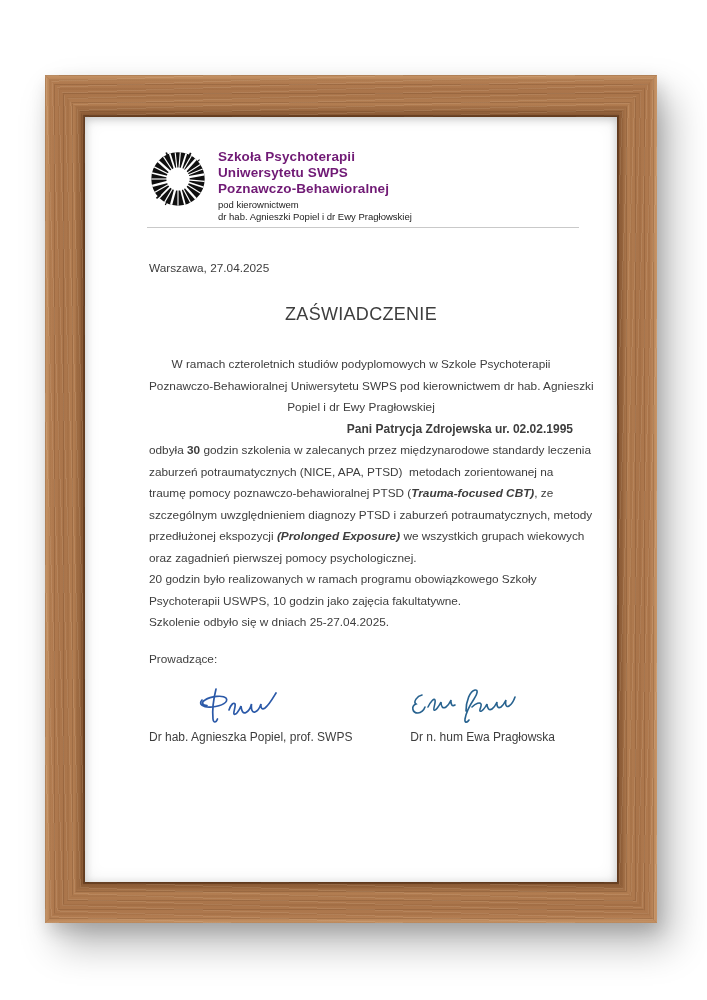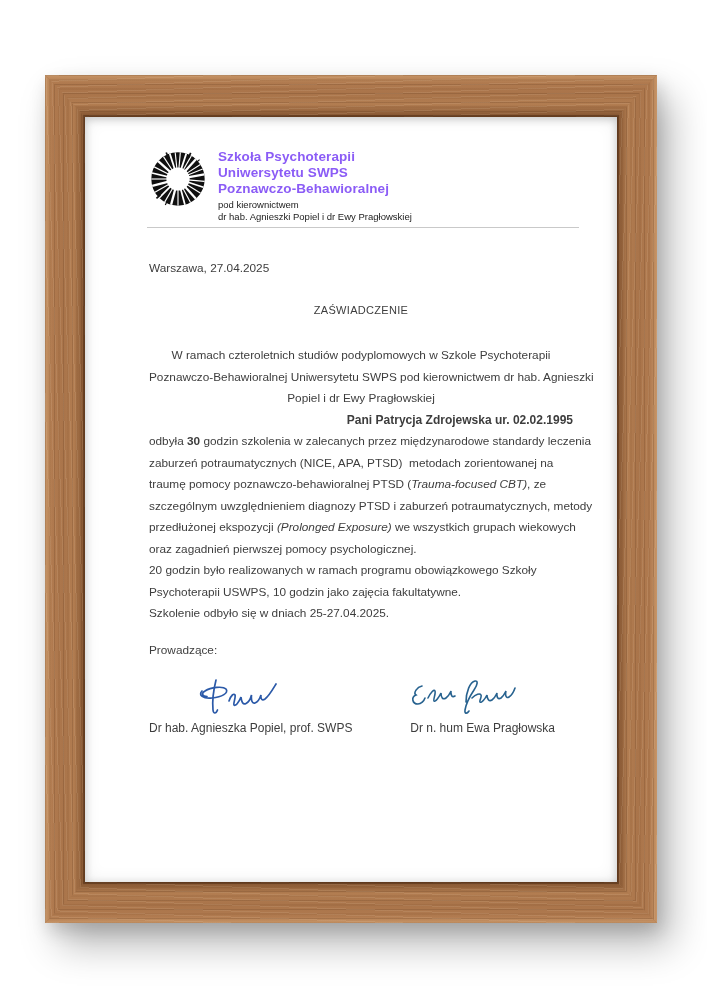--- a/index.html
+++ b/index.html
@@ -45,33 +45,33 @@
   
   .paper{
     position:absolute;left:40px;top:42px;right:40px;bottom:41px;background:#ffffff;
     box-shadow:0 0 0 2px rgba(85,50,24,0.55), inset 0 2px 8px rgba(0,0,0,0.20), inset 0 0 18px rgba(0,0,0,0.07);
   }
   .content{position:absolute;left:0;top:0;right:0;bottom:0;padding:32px 44px 0 64px;}
   
   .brand-row{display:flex;align-items:flex-start;}
   .logo{width:58px;height:58px;flex:0 0 58px;margin-top:1px;}
   .brand-text{margin-left:11px;}
-  .org-lines div{font-size:13.5px;font-weight:bold;line-height:15.8px;color:#8b5cf6;letter-spacing:0.1px;white-space:pre;}
+  .org-lines div{font-size:13.5px;font-weight:bold;line-height:15.8px;color:#701a75;letter-spacing:0.1px;white-space:pre;}
   .sub-lines{margin-top:3px;}
   .sub-lines div{font-size:9.5px;font-weight:normal;line-height:11.5px;color:#222;white-space:pre;}
   .divider{border:0;border-top:1px solid #c9c9c9;margin:5px 0 0 -2px;width:calc(100% + 8px);}
   
   .date{margin-top:33px;font-size:11.8px;}
-  .doc-title{margin-top:29px;text-align:center;font-size:11px;letter-spacing:0.3px;}
+  .doc-title{margin-top:29px;text-align:center;font-size:18px;letter-spacing:0.3px;}
   .intro{margin-top:29px;text-align:center;}
   .intro div, .body-block div{font-size:11.8px;line-height:21.5px;white-space:pre;}
   .recipient{text-align:right;font-weight:bold;font-size:12px;line-height:21.5px;white-space:pre;}
   .body-block{text-align:left;}
   .body-block .b{font-weight:bold;}
-  .body-block .i{font-style:italic;}
+  .body-block .i{font-style:italic;font-weight:bold;}
   
   .lead-label{margin-top:15px;font-size:11.8px;line-height:21.5px;}
   .sig-row{position:relative;height:90px;margin-top:1px;}
   .signatory{position:absolute;top:12px;text-align:right;}
   .signatory.s1{left:0;width:190px;}
   .signatory.s2{left:228px;width:178px;}
   .sig-svg{display:block;margin:0 auto;}
   .sig-name{margin-top:3px;font-size:12px;white-space:pre;}
 </style>
 </head>

